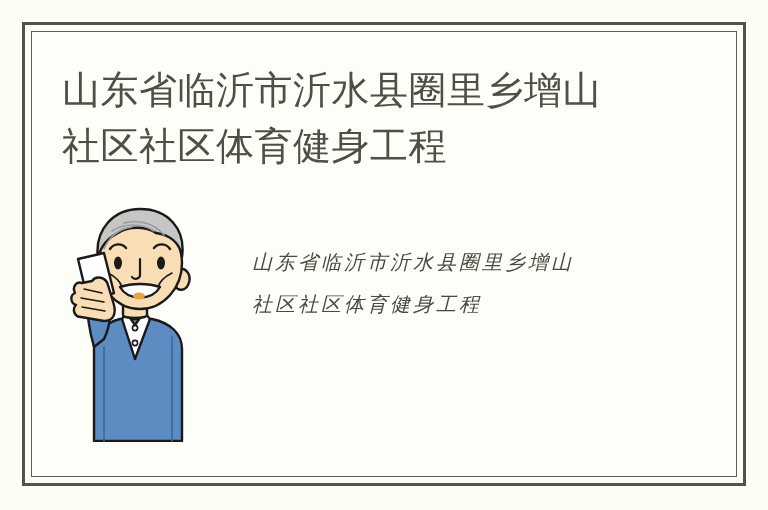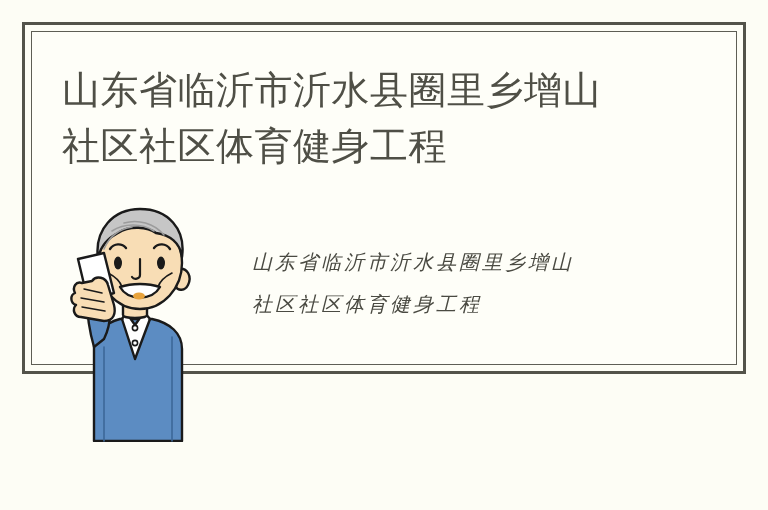--- a/index.html
+++ b/index.html
@@ -11,21 +11,21 @@
     height: 510px;
     background: #FDFDF5;
     font-family: "Liberation Sans", sans-serif;
     overflow: hidden;
   }
   .card-outer {
     position: absolute;
     left: 22px;
     top: 22px;
     width: 724px;
-    height: 352px;
+    height: 464px;
     box-sizing: border-box;
     border: 3px solid #53534A;
     background: #FDFDF5;
   }
   .card-inner {
     position: absolute;
     left: 6px;
     top: 6px;
     right: 6px;
     bottom: 6px;

